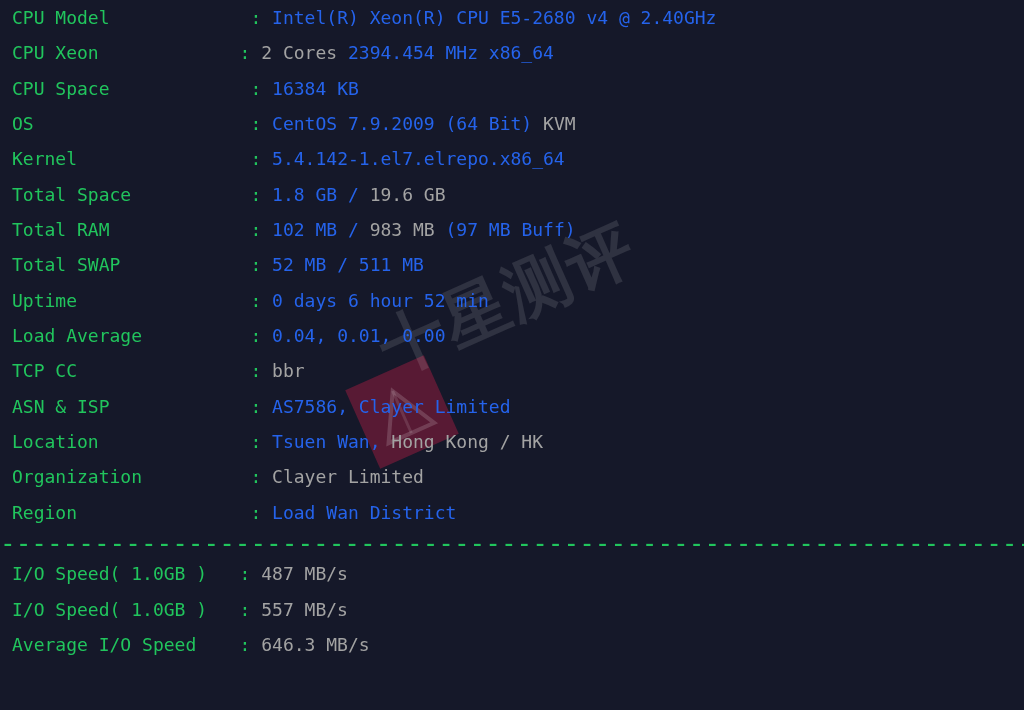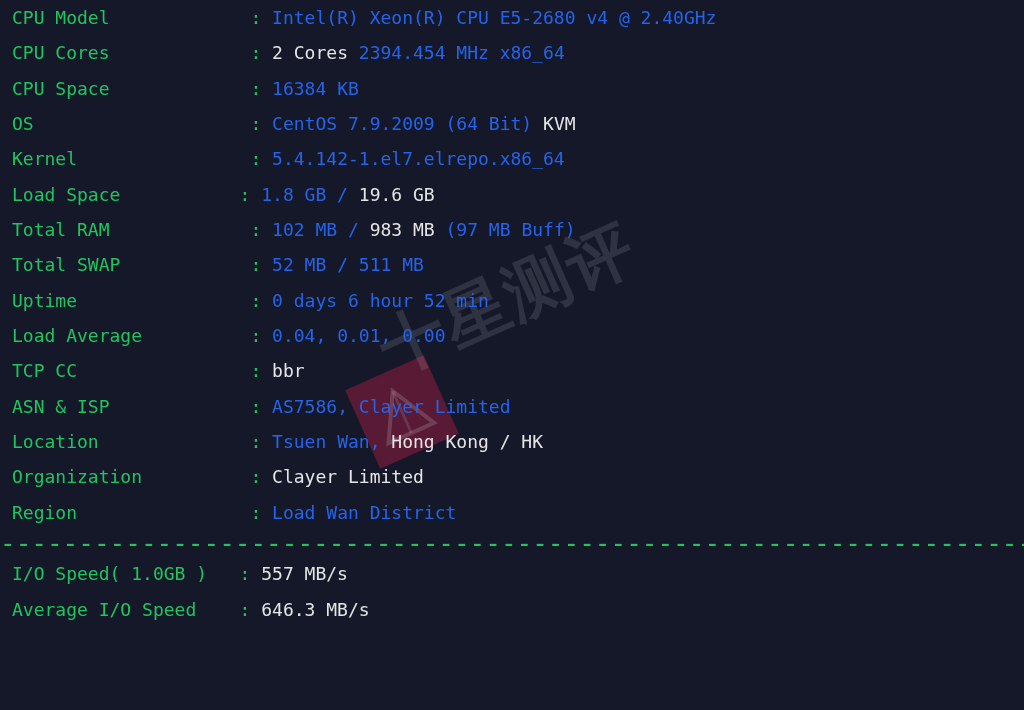--- a/index.html
+++ b/index.html
@@ -88,21 +88,21 @@
     height: 35.35px;
     line-height: 35.35px;
     font-size: 18px;
     white-space: pre;
     padding-left: 12px;
     letter-spacing: 0px;
   }
   .lbl   { color: #21c55d; }
   .colon { color: #21c55d; }
   .v-b   { color: #2563eb; }
-  .v-w   { color: #e5e5e5; }
+  .v-w   { color: #a3a3a3; }
   .sep {
     display: block;
     height: 26px;
     line-height: 26px;
     font-size: 26px;
     color: #21c55d;
     white-space: pre;
     padding-left: 0px;
     overflow: hidden;
     letter-spacing: 0px;
@@ -121,37 +121,38 @@
           <line x1="29" y1="6" x2="29" y2="52" stroke="rgba(255,255,255,0.12)" stroke-width="3"></line>
         </svg>
       </div>
     </div>
     <div class="wm-text">十星测评</div>
   </div>
 
   <div class="screen">
     <div id="sysinfo">
         <div class="line"><span class="lbl">CPU Model             </span><span class="colon">: </span><span class="v-b">Intel(R) Xeon(R) CPU E5-2680 v4 @ 2.40GHz</span></div>
-        <div class="line"><span class="lbl">CPU Cores             </span><span class="colon">: </span><span class="v-w">2 Cores </span><span class="v-b">2394.454 MHz x86_64</span></div>
+        <div class="line"><span class="lbl">CPU Xeon             </span><span class="colon">: </span><span class="v-w">2 Cores </span><span class="v-b">2394.454 MHz x86_64</span></div>
         <div class="line"><span class="lbl">CPU Space             </span><span class="colon">: </span><span class="v-b">16384 KB</span></div>
         <div class="line"><span class="lbl">OS                    </span><span class="colon">: </span><span class="v-b">CentOS 7.9.2009 (64 Bit) </span><span class="v-w">KVM</span></div>
         <div class="line"><span class="lbl">Kernel                </span><span class="colon">: </span><span class="v-b">5.4.142-1.el7.elrepo.x86_64</span></div>
-        <div class="line"><span class="lbl">Load Space           </span><span class="colon">: </span><span class="v-b">1.8 GB / </span><span class="v-w">19.6 GB</span></div>
+        <div class="line"><span class="lbl">Total Space           </span><span class="colon">: </span><span class="v-b">1.8 GB / </span><span class="v-w">19.6 GB</span></div>
         <div class="line"><span class="lbl">Total RAM             </span><span class="colon">: </span><span class="v-b">102 MB / </span><span class="v-w">983 MB</span><span class="v-b"> (97 MB Buff)</span></div>
         <div class="line"><span class="lbl">Total SWAP            </span><span class="colon">: </span><span class="v-b">52 MB / 511 MB</span></div>
         <div class="line"><span class="lbl">Uptime                </span><span class="colon">: </span><span class="v-b">0 days 6 hour 52 min</span></div>
         <div class="line"><span class="lbl">Load Average          </span><span class="colon">: </span><span class="v-b">0.04, 0.01, 0.00</span></div>
         <div class="line"><span class="lbl">TCP CC                </span><span class="colon">: </span><span class="v-w">bbr</span></div>
         <div class="line"><span class="lbl">ASN &amp; ISP             </span><span class="colon">: </span><span class="v-b">AS7586, Clayer Limited</span></div>
         <div class="line"><span class="lbl">Location              </span><span class="colon">: </span><span class="v-b">Tsuen Wan, </span><span class="v-w">Hong Kong / HK</span></div>
         <div class="line"><span class="lbl">Organization          </span><span class="colon">: </span><span class="v-w">Clayer Limited</span></div>
         <div class="line"><span class="lbl">Region                </span><span class="colon">: </span><span class="v-b">Load Wan District</span></div>
       </div>
     <div id="separator-wrap">
         <div class="sep">----------------------------------------------------------------------</div>
       </div>
     <div id="iosection">
+        <div class="line"><span class="lbl">I/O Speed( 1.0GB )   </span><span class="colon">: </span><span class="v-w">487 MB/s</span></div>
         <div class="line"><span class="lbl">I/O Speed( 1.0GB )   </span><span class="colon">: </span><span class="v-w">557 MB/s</span></div>
         <div class="line"><span class="lbl">Average I/O Speed    </span><span class="colon">: </span><span class="v-w">646.3 MB/s</span></div>
       </div>
   </div>
 
 </div>
 
 </body></html>

